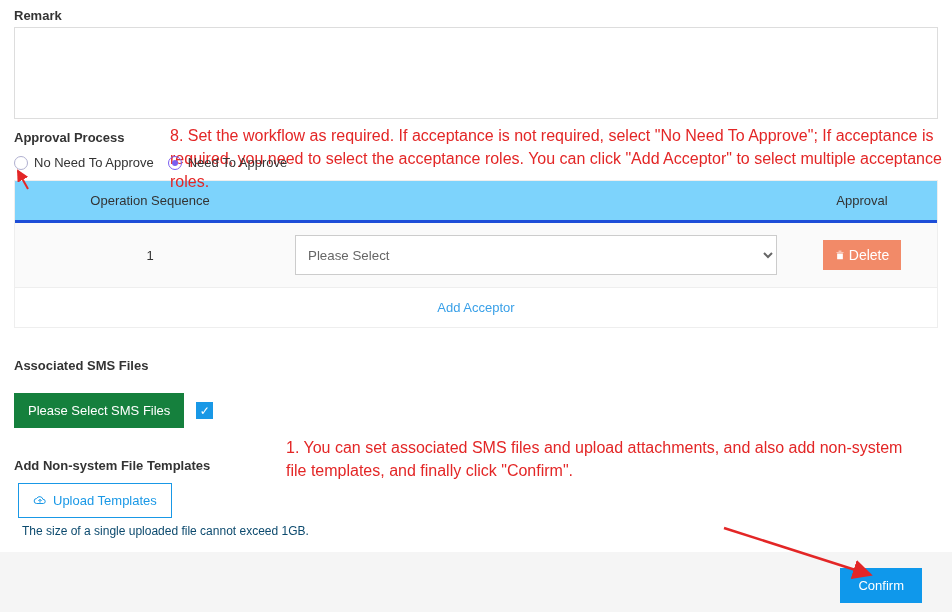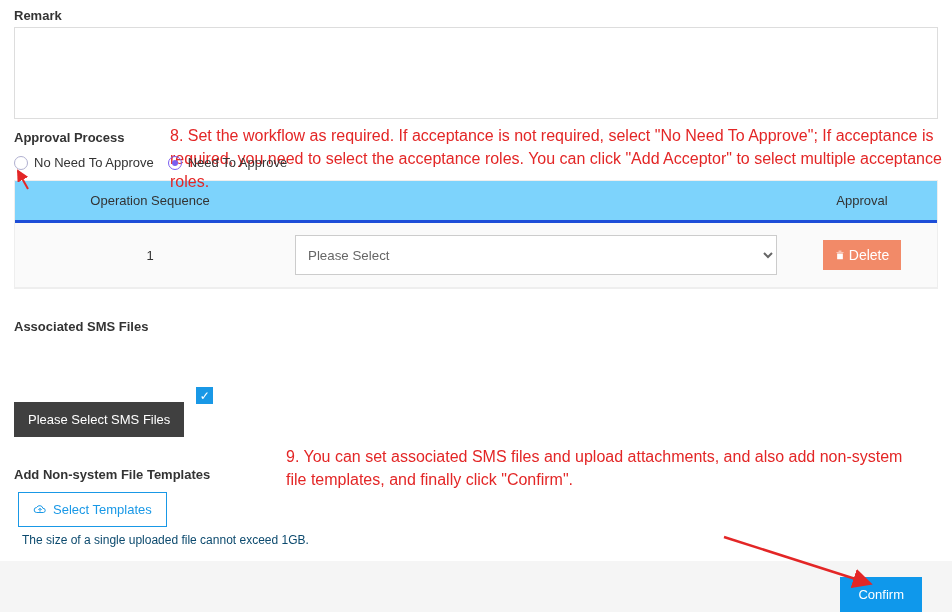--- a/index.html
+++ b/index.html
@@ -20,21 +20,21 @@
   .col-seq { width: 270px; }
   .col-role { flex: 1; }
   .col-op { width: 150px; }
   .table-row { display: flex; background: #fafafa; border-bottom: 1px solid #eee; align-items: center; }
   .role-select { width: 100%; height: 40px; border: 1px solid #ccc; padding: 4px 8px; color: #666; background: #fff; }
   .delete-btn { background: #f28a68; color: #fff; border: none; padding: 7px 12px; font-size: 14px; cursor: pointer; display: inline-flex; align-items: center; gap: 4px; }
   .trash-icon { width: 10px; height: 10px; }
   .add-acceptor-row { text-align: center; padding: 12px 0; }
   .add-acceptor-link { color: #39a0e8; cursor: pointer; font-size: 13px; }
   .sms-row { display: flex; align-items: center; gap: 12px; padding: 6px 14px 10px 14px; margin-top: 10px; }
-  .primary-btn { background: #404040; color: #fff; border: none; padding: 10px 14px; font-size: 13px; cursor: pointer; margin-top: 48px; }
+  .primary-btn { background: #15803d; color: #fff; border: none; padding: 10px 14px; font-size: 13px; cursor: pointer; }
   .checkbox-square { width: 17px; height: 17px; background: #1998e6; display: inline-flex; align-items: center; justify-content: center; color: #fff; font-size: 12px; cursor: pointer; }
   .ckb-label { font-size: 13px; }
   .upload-btn { border: 1px solid #1998e6; color: #1998e6; background: #fff; padding: 9px 14px; font-size: 13px; display: inline-flex; align-items: center; gap: 6px; cursor: pointer; margin: 6px 0 0 18px; }
   .cloud-icon { width: 14px; height: 10px; }
   .hint { font-size: 12px; color: #0c4a6e; padding: 6px 0 0 22px; }
   .footer-bar { background: #f5f5f5; padding: 16px 30px 16px 14px; margin-top: 14px; text-align: right; position: relative; }
   .confirm-btn { background: #0f98eb; color: #fff; border: none; padding: 10px 18px; font-size: 13px; cursor: pointer; }
   .red-arrow { position: absolute; }
   .checkbox-wrap { display: inline-flex; align-items: center; gap: 8px; }
   .col-op .td, .col-op.th { text-align: center; }
@@ -90,42 +90,45 @@
     </div>
     <div class="td col-op">
       <button class="delete-btn">
         <svg class="trash-icon" viewBox="0 0 12 14">
             <path fill="#fff" d="M1 3h10v1H1zM2 5h8v8H2zM4 1h4v1H4z"></path>
           </svg>
         <span>Delete</span>
       </button>
     </div>
   </div>
+  <div class="add-acceptor-row">
+    <span class="add-acceptor-link">Add Acceptor</span>
+  </div>
 </div>
 
 <div class="section-label" style="margin-top:22px;">Associated SMS Files</div>
 
 <div class="sms-row">
   <button class="primary-btn">Please Select SMS Files</button>
   <div class="checkbox-wrap">
     <span class="checkbox-square">✓</span>
   </div>
 </div>
 
 <div class="ann-wrapper" style="height:0;">
-  <div class="annotation" style="left:286px; top:-2px; width:640px;">9. You can set associated SMS files and upload attachments, and also add non-system file templates, and finally click "Confirm".</div>
+  <div class="annotation" style="left:286px; top:-2px; width:640px;">1. You can set associated SMS files and upload attachments, and also add non-system file templates, and finally click "Confirm".</div>
 </div>
 
 <div class="section-label" style="margin-top:12px;">Add Non-system File Templates</div>
 
 <button class="upload-btn">
   <svg class="cloud-icon" viewBox="0 0 16 12">
       <path fill="none" stroke="#1998e6" stroke-width="1.2" d="M4 9a3 3 0 010-6 4 4 0 017.5 1A2.5 2.5 0 0112 9H4z M8 8V4 M6 6l2-2 2 2"></path>
     </svg>
-  <span>Select Templates</span>
+  <span>Upload Templates</span>
 </button>
 <div class="hint">The size of a single uploaded file cannot exceed 1GB.</div>
 
 <div class="footer-bar">
   <svg class="red-arrow" style="left:720px; top:-28px;" width="160" height="60">
     <defs>
         <marker id="ah2" markerWidth="8" markerHeight="8" refX="6" refY="4" orient="auto">
           <path d="M0,0 L8,4 L0,8 Z" fill="#e32626"></path>
         </marker>
       </defs>

